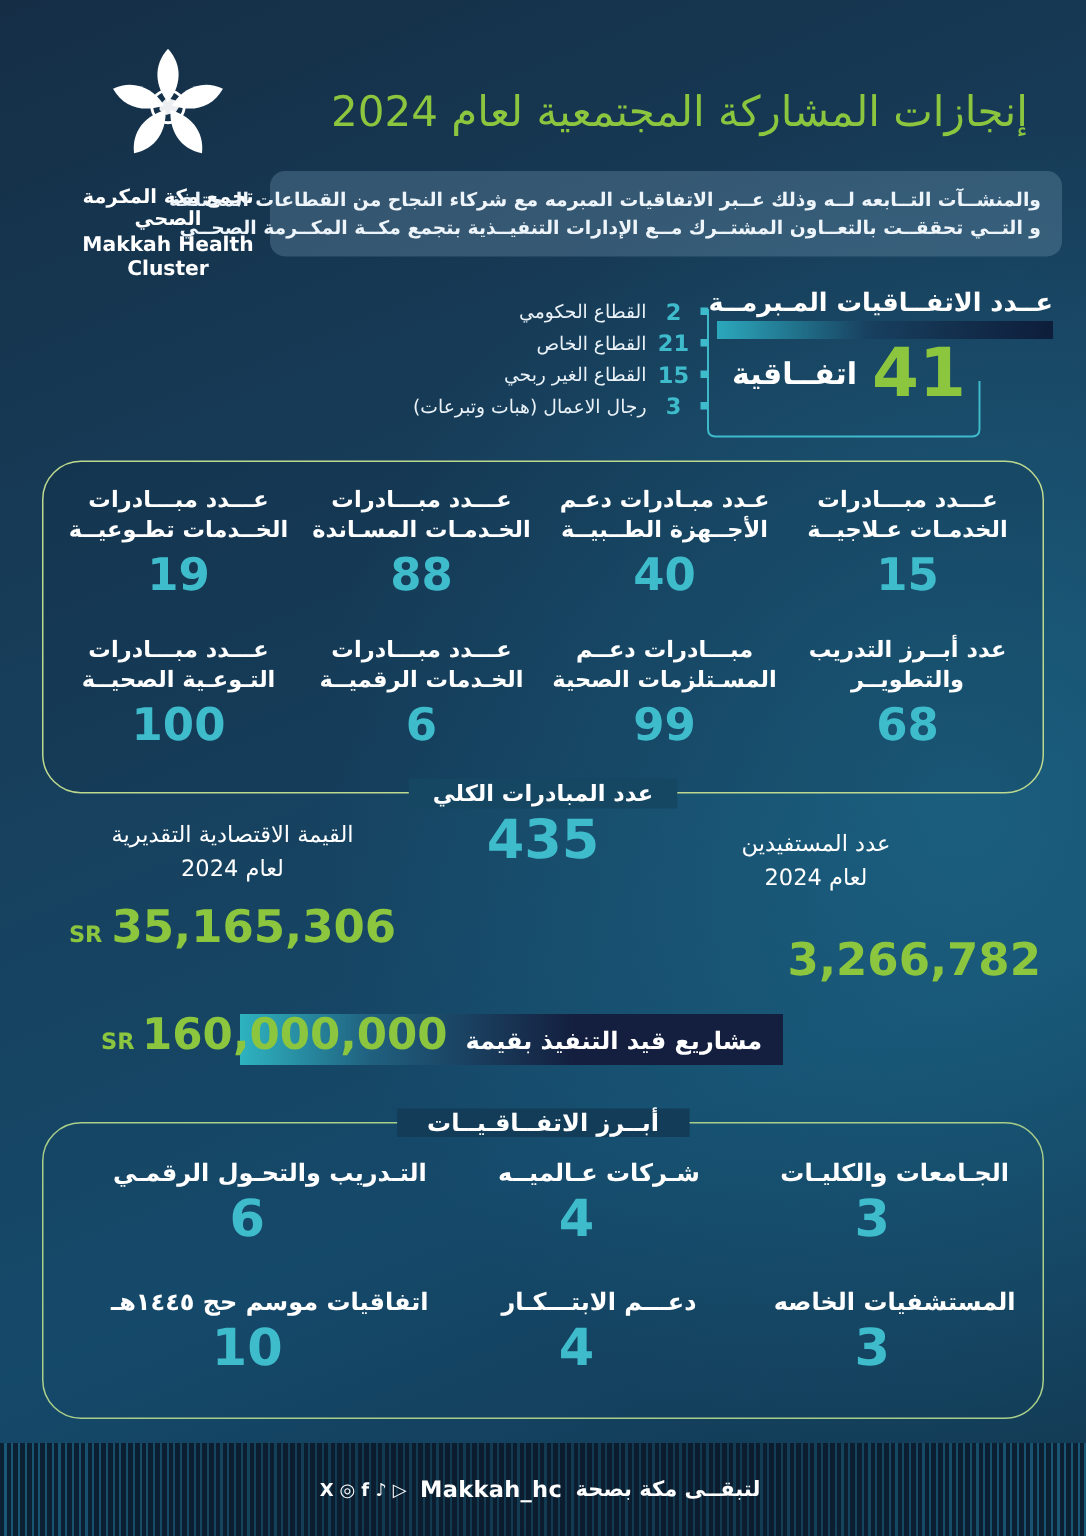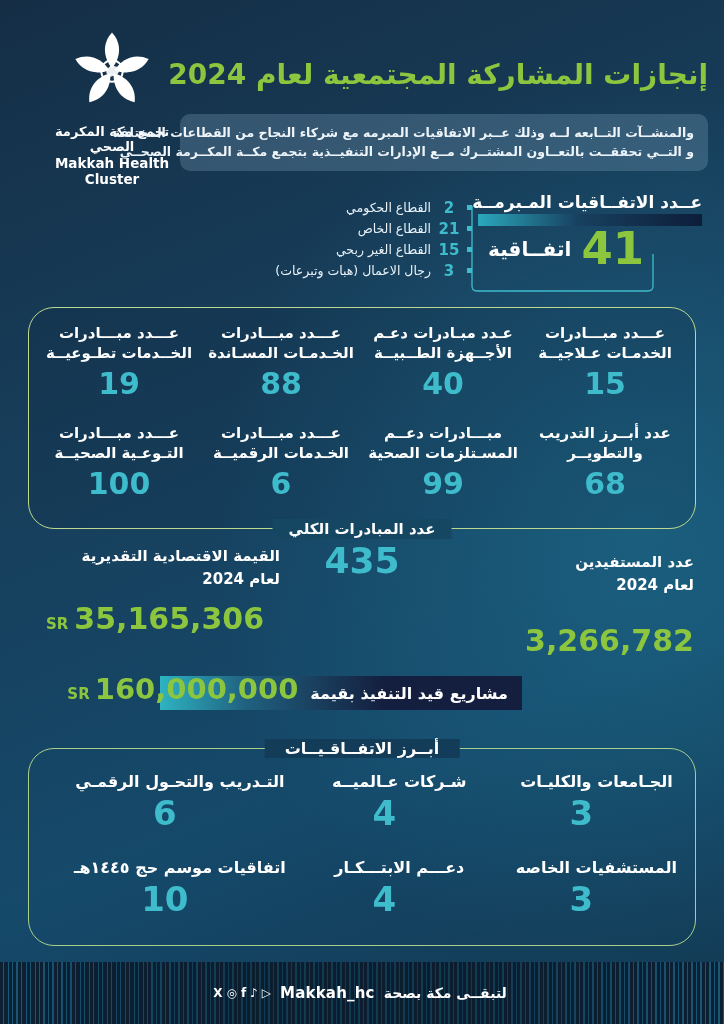--- a/index.html
+++ b/index.html
@@ -14,21 +14,21 @@
   }
 
   
   .logo { position:absolute; left:34px; top:24px; width:156px; text-align:center; color:#fff; }
   .logo svg { width:94px; height:94px; }
   .logo-ar { font-size:13px; font-weight:bold; direction:rtl; margin-top:2px; }
   .logo-en { font-size:13.5px; font-weight:bold; margin-top:1px; }
 
   .page-title {
     position:absolute; right:16px; top:58px; width:510px; text-align:center;
-    color:#8cc63f; font-size:28px; font-weight:bold; direction:rtl; white-space:nowrap;
+    color:#8cc63f; font-size:28px; font-weight:normal; direction:rtl; white-space:nowrap;
   }
   .subtitle {
     position:absolute; right:16px; top:114px; width:528px; padding:9px 14px;
     background:rgba(126,163,189,.30); border-radius:10px;
     color:#eef5fa; font-size:12.5px; font-weight:bold; line-height:1.55;
     text-align:center; direction:rtl;
   }
   .subtitle div { white-space:nowrap; }
 
   
@@ -73,21 +73,21 @@
     background:#154763; padding:0 16px; color:#fff; font-size:15px; font-weight:bold;
     direction:rtl; white-space:nowrap; line-height:20px;
   }
 
   
   .total-initiatives {
     position:absolute; left:0; top:540px; width:724px; text-align:center;
     color:#3fbccb; font-size:36px; font-weight:bold;
   }
   .benef-label, .econ-label {
-    position:absolute; text-align:right; color:#fff; font-size:15px; font-weight:bold;
+    position:absolute; text-align:center; color:#fff; font-size:15px; font-weight:normal;
     direction:rtl; line-height:1.5;
   }
   .benef-label { right:30px; top:551px; width:300px; }
   .econ-label  { left:30px;  top:545px; width:250px; }
   .benef-value {
     position:absolute; right:30px; top:601px; width:300px; text-align:right;
     color:#8cc63f; font-size:30px; font-weight:bold;margin-top:22px;
   }
   .econ-value {
     position:absolute; left:30px; top:601px; width:250px;

